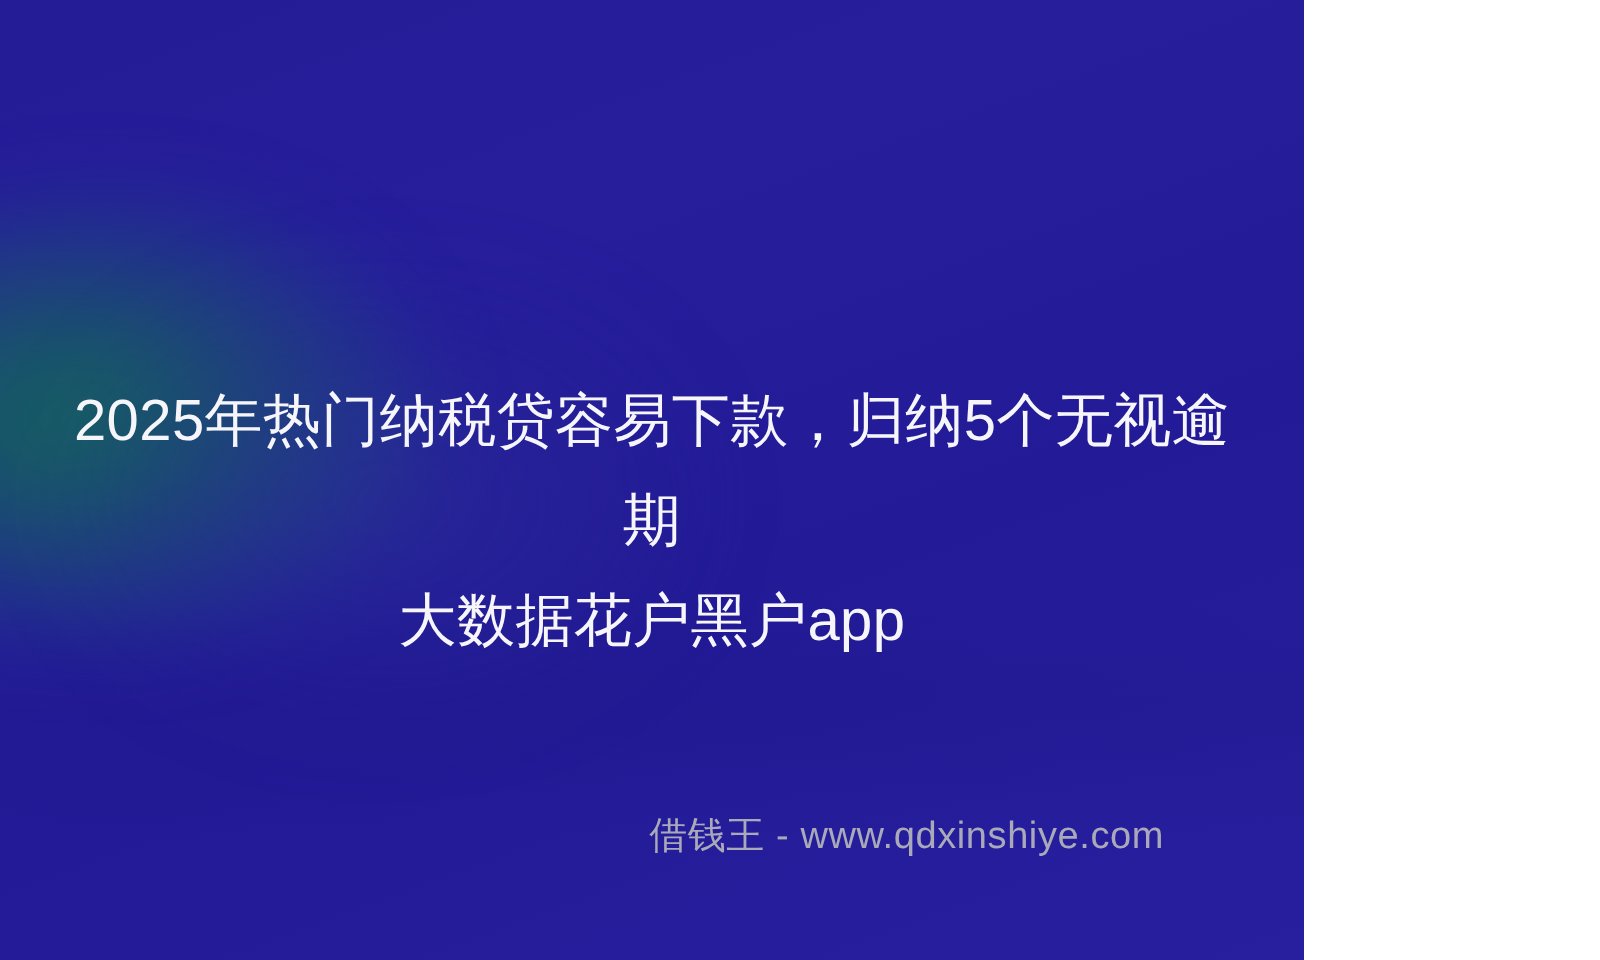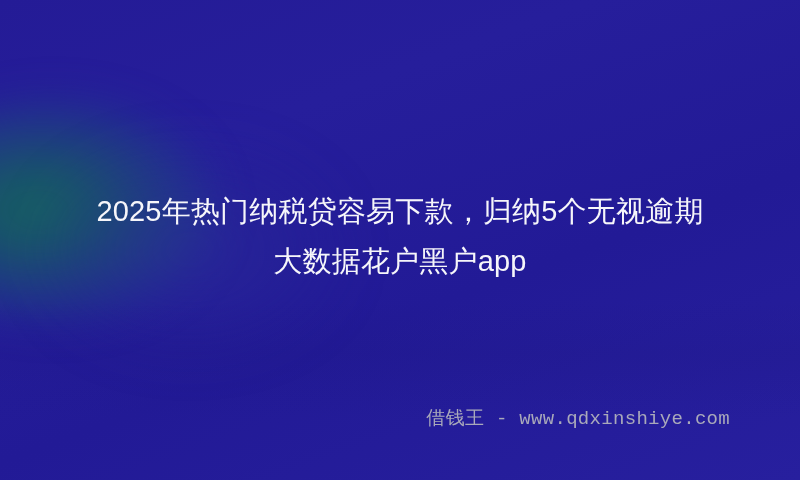--- a/index.html
+++ b/index.html
@@ -3,21 +3,21 @@
 <meta charset="utf-8">
 <style>
   html, body {
     margin: 0;
     padding: 0;
     background: #ffffff;
   }
 
   #banner {
     position: relative;
-    width: 800px;
+    width: 652px;
     height: 480px;
     overflow: hidden;
     
     background-color: #4c1d95;
     font-family: "Liberation Sans", "DejaVu Sans", sans-serif;
     -webkit-font-smoothing: antialiased;
   }
 
   
   #bg-gradient-base {
@@ -95,21 +95,20 @@
   #watermark {
     position: absolute;
     right: 70px;
     top: 406px;
     color: #a9a9ba;
     font-size: 19px;
     line-height: 26px;
     font-weight: 400;
     letter-spacing: 0.3px;
     white-space: nowrap;
-    font-family: Liberation Mono, monospace;
   }
 </style>
 </head>
 <body>
 
 <div id="banner">
 
   <div id="bg-gradient-base"></div>
   <div id="bg-glow-teal"></div>
   <div id="bg-glow-blue"></div>

